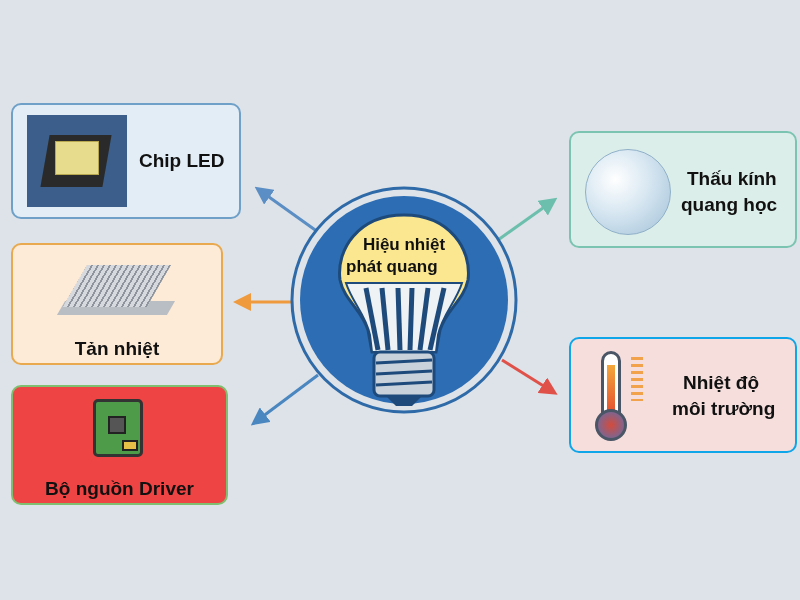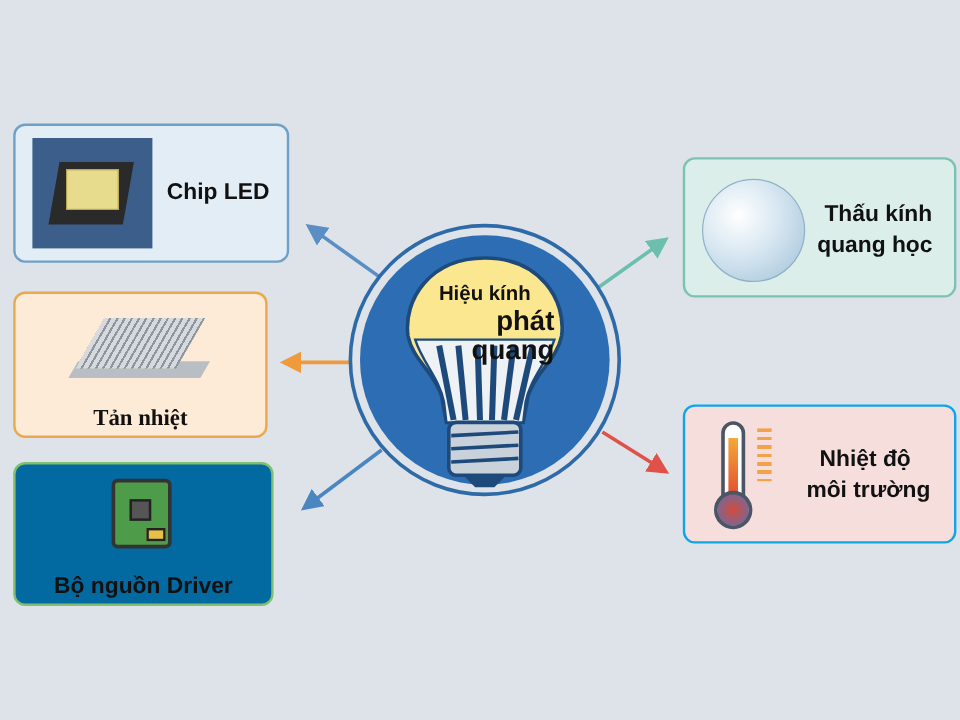--- a/index.html
+++ b/index.html
@@ -52,40 +52,40 @@
     </g>
     <rect x="374" y="352" width="60" height="44" rx="6" fill="#c9d2da" stroke="#1d4a7a" stroke-width="3"></rect>
     <g stroke="#1d4a7a" stroke-width="3">
         <line x1="376" y1="363" x2="432" y2="360"></line>
         <line x1="376" y1="374" x2="432" y2="371"></line>
         <line x1="376" y1="385" x2="432" y2="382"></line>
       </g>
     <path d="M386,396 L422,396 L412,406 L396,406 Z" fill="#1d4a7a"></path>
   </g>
 </svg>
-<div class="lbl" style="left:352px;top:233px;width:104px;text-align:center;font-size:17px;">Hiệu kính</div>
-<div class="lbl" style="left:346px;top:255px;width:116px;text-align:right;font-size:23px;">phát quang</div>
+<div class="lbl" style="left:352px;top:233px;width:104px;text-align:center;font-size:17px;">Hiệu nhiệt</div>
+<div class="lbl" style="left:346px;top:255px;width:116px;text-align:left;font-size:17px;">phát quang</div>
 
 <div class="box" style="left:11px;top:103px;width:230px;height:116px;background:#e2edf5;border:2px solid #6fa0c8;padding-left:32px;">
   <div style="position:absolute;left:14px;top:10px;width:100px;height:92px;background:#3b5f8a;">
     <div style="position:absolute;left:18px;top:20px;width:62px;height:52px;background:#2a2a2a;transform:skewX(-10deg);"></div>
     <div style="position:absolute;left:28px;top:26px;width:42px;height:32px;background:#e7dc8e;border:1px solid #b8a850;"></div>
   </div>
   <div class="lbl" style="left:126px;top:44px;">Chip LED</div>
 </div>
 
 <div class="box" style="left:11px;top:243px;width:212px;height:122px;background:#fdebd7;border:2px solid #e8a94f;">
   <div style="position:absolute;left:48px;top:16px;width:110px;height:66px;">
     <div style="position:absolute;left:0;top:40px;width:110px;height:14px;background:#b9bec4;transform:skewX(-30deg);"></div>
     <div style="position:absolute;left:14px;top:4px;width:84px;height:42px;background:repeating-linear-gradient(90deg,#d6dade 0 4px,#8e959c 4px 6px);transform:skewX(-30deg);"></div>
   </div>
-  <div class="lbl" style="left:0;width:208px;text-align:center;top:92px;font-family:Liberation Serif, serif;">Tản nhiệt</div>
+  <div class="lbl" style="left:0;width:208px;text-align:center;top:92px;">Tản nhiệt</div>
 </div>
 
-<div class="box" style="left:11px;top:385px;width:217px;height:120px;background:#0369a1;border:2px solid #7fbf6f;">
+<div class="box" style="left:11px;top:385px;width:217px;height:120px;background:#ef4444;border:2px solid #7fbf6f;">
   <div style="position:absolute;left:80px;top:12px;width:50px;height:58px;border:3px solid #333;border-radius:5px;background:#4e9c4a;box-sizing:border-box;">
     <div style="position:absolute;left:12px;top:14px;width:14px;height:14px;background:#555;border:2px solid #222;"></div>
     <div style="position:absolute;left:26px;top:38px;width:12px;height:7px;background:#e7c048;border:2px solid #222;"></div>
   </div>
   <div class="lbl" style="left:0;width:213px;text-align:center;top:90px;">Bộ nguồn Driver</div>
 </div>
 
 <div class="box" style="left:569px;top:131px;width:228px;height:117px;background:#dceeea;border:2px solid #7cc4b2;">
   <div style="position:absolute;left:14px;top:16px;width:84px;height:84px;border-radius:50%;background:radial-gradient(circle at 35% 35%,#ffffff,#d6e6f1 45%,#9fbfd6 100%);border:1px solid #8fb0c8;"></div>
   <div class="lbl" style="left:116px;top:34px;">Thấu kính</div>

